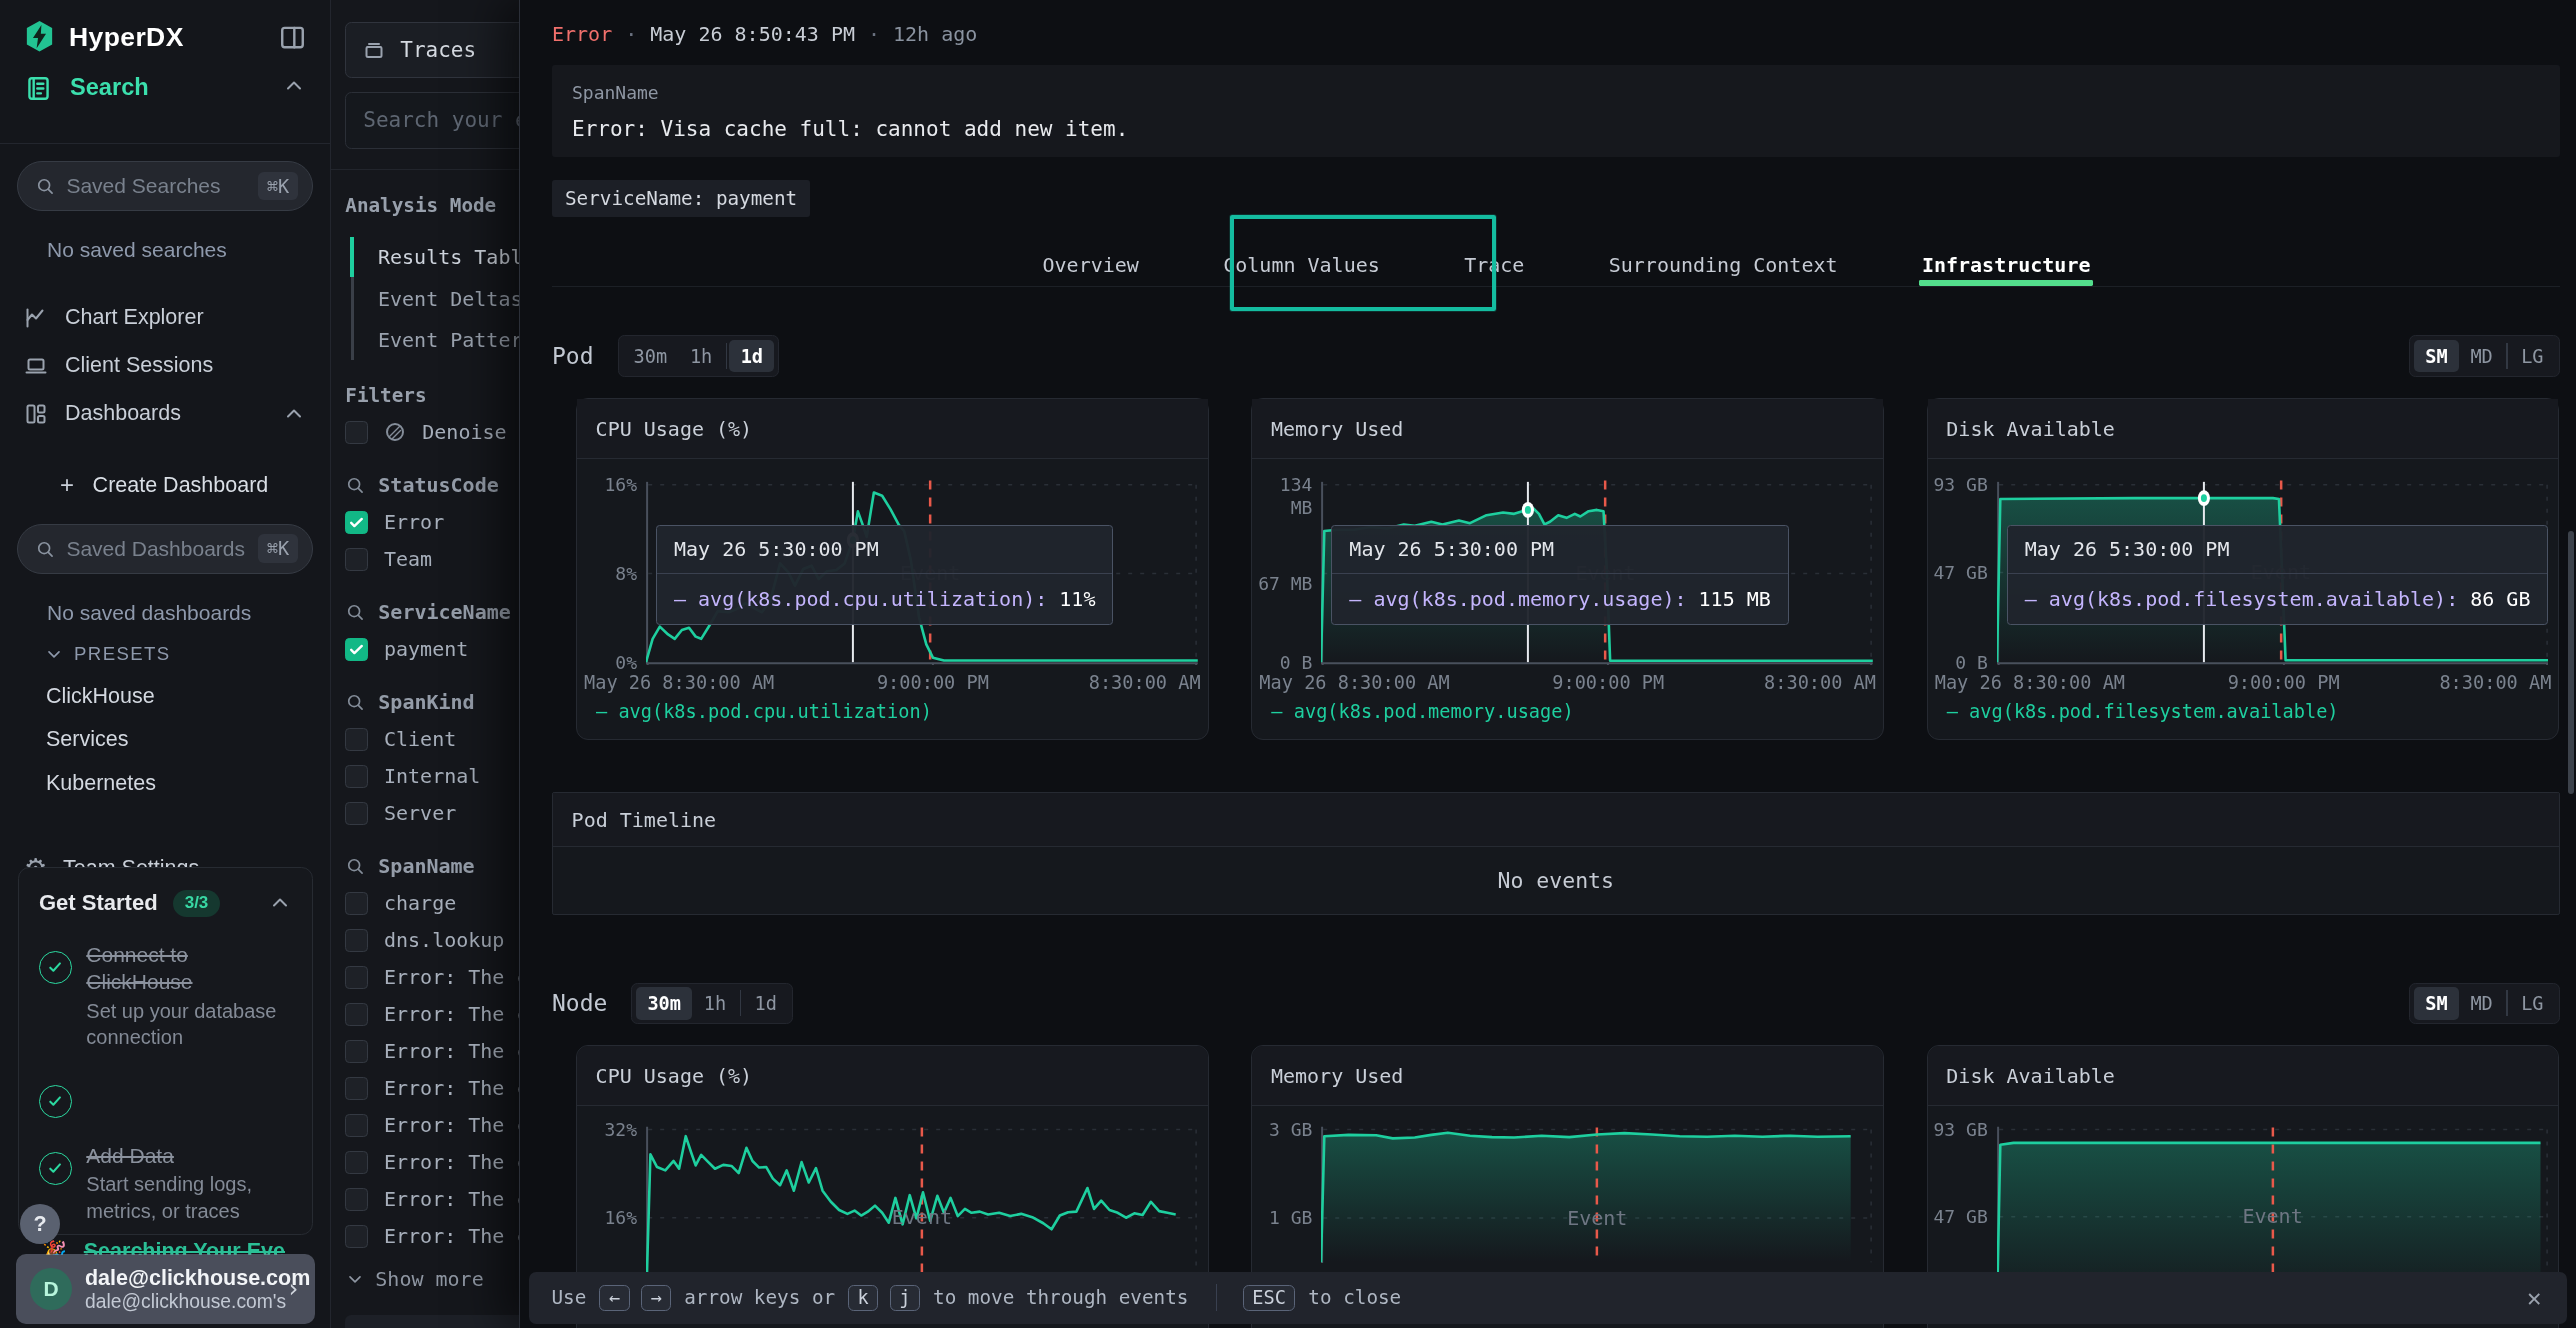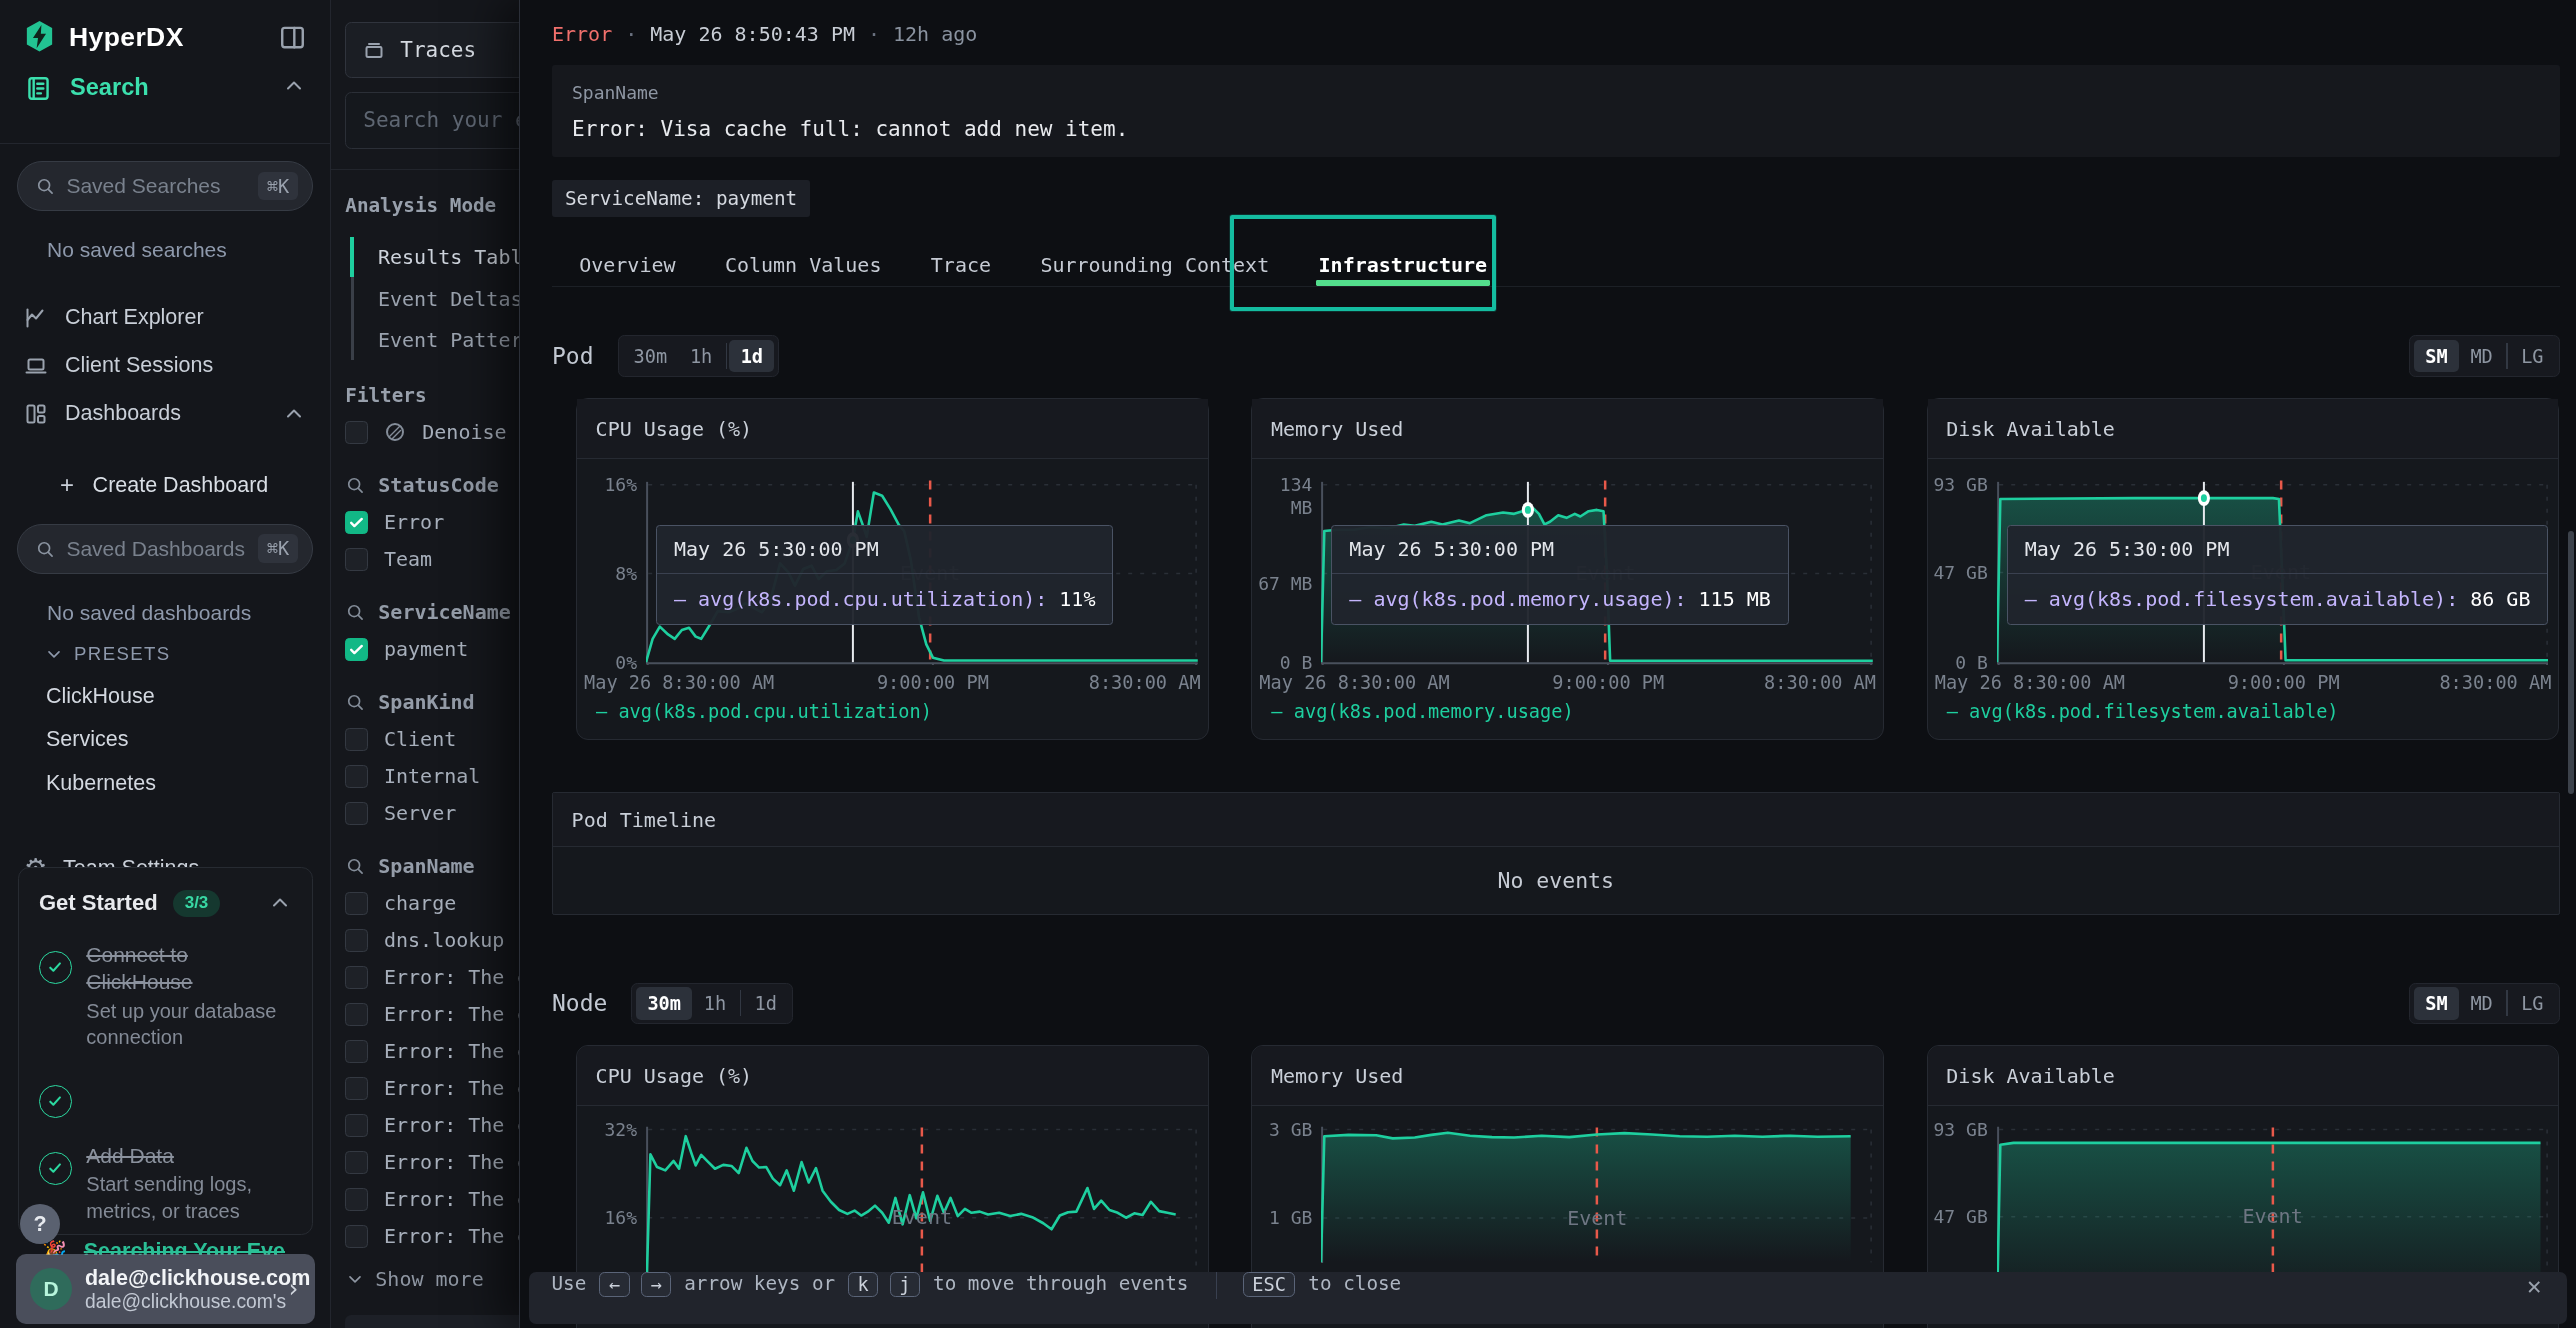--- a/index.html
+++ b/index.html
@@ -106,22 +106,22 @@
   .ev-head { display:flex; align-items:center; height:36px; font-size:20px; }
   .ev-level { color:#F1706C; }
   .ev-sep { color:#6A7280; margin:0 13px; }
   .ev-time { color:#C8CDD5; }
   .ev-ago { color:#8A93A0; }
   .span-card { margin-top:13px; height:92px; background:#16181D; border-radius:2.9px; padding:17px 20px; }
   .span-label { font-size:18px; color:#8E96A3; }
   .span-value { font-size:21px; color:#E8EAEE; margin-top:14.3px; }
   .svc-chip { display:inline-block; margin-top:23px; background:#1C1F26; border-radius:2.9px;
     padding:7.2px 13px; font-size:19.3px; color:#D5D9E0; }
-  .tabs { position:relative; display:flex; align-items:center; gap:38px; margin-top:26px; height:44px;
-    border-bottom:0.7px solid #1C2026; padding-left:21.5px; }
+  .tabs { position:relative; display:flex; align-items:center; gap:73px; margin-top:26px; height:44px;
+    border-bottom:0.7px solid #1C2026; padding-left:21.5px;justify-content:center; }
   .tab { position:relative; font-size:20px; color:#C6CBD4; padding:0 5.7px; height:100%; display:flex; align-items:center; }
   .tab.active { color:#FFFFFF; font-weight:bold; }
   .tab.active::after { content:""; position:absolute; left:2.9px; right:2.9px; bottom:0; height:5.7px; background:#53DD8C; border-radius:1.4px; }
   .annotation-box { position:absolute; left:710px; top:215px; width:266px; height:96px;
     border:4.3px solid #14BCA0; border-radius:2.1px; z-index:60; box-shadow:0 0 0 0.7px rgba(20,188,160,.25); }
 
   .sec-head { display:flex; align-items:center; margin-top:44px; height:50px; }
   .sec-head.node { margin-top:63px; }
   .sec-title { font-size:23px; color:#C2C8D2; margin-right:24px; }
   .btn-group { display:flex; align-items:center; background:#17191F; border:0.7px solid #23262E; border-radius:6.4px; padding:3.6px; }
@@ -149,21 +149,21 @@
   .tt-body { padding:13px 17px; font-size:20px; white-space:nowrap; }
   .tt-g { color:#c4b5fd; }
   .tt-w { color:#FFFFFF; }
 
   .timeline-card { margin-top:52px; height:123px; background:#15181D; border:0.7px solid #262A32; border-radius:2.1px; }
   .tl-head { height:54px; display:flex; align-items:center; padding:0 18.6px; border-bottom:0.7px solid #262A32; background:#17191F; }
   .tl-title { font-size:20px; color:#C9CFD8; }
   .tl-body { height:67px; display:flex; align-items:center; justify-content:center; font-size:21.5px; color:#C6CBD4; }
 
   .bottom-bar { position:absolute; left:8.6px; right:8.6px; bottom:4.3px; height:52px; background:#21242C;
-    border-radius:7.2px; display:flex; align-items:flex-start; padding-left:15.7px; font-size:19.3px; color:#AEB6C2; z-index:80; }
+    border-radius:7.2px; display:flex; align-items:center; padding-left:15.7px; font-size:19.3px; color:#AEB6C2; z-index:80; }
   .kbd { border:1.4px solid #5A6478; background:#272B34; border-radius:5.7px; padding:1.4px 8.6px; color:#CBD1DB; font-size:18.6px; margin:0 5.7px; }
   .bb-txt { margin:0 7.2px; }
   .vsep { width:1.4px; height:27px; background:#394050; margin:0 20px; }
   .bb-close { position:absolute; right:26px; font-size:24px; color:#9AA2AE; }
   .scrollbar { position:absolute; right:2.1px; top:531px; width:6.4px; height:263px; background:#3C424B; border-radius:3.6px; z-index:90; }
 
   .ic { display:inline-flex; }
   .ic svg { width:24px; height:24px; }
   .ic.sm svg { width:20px; height:20px; }
   .ic.lg svg { width:29px; height:29px; }

